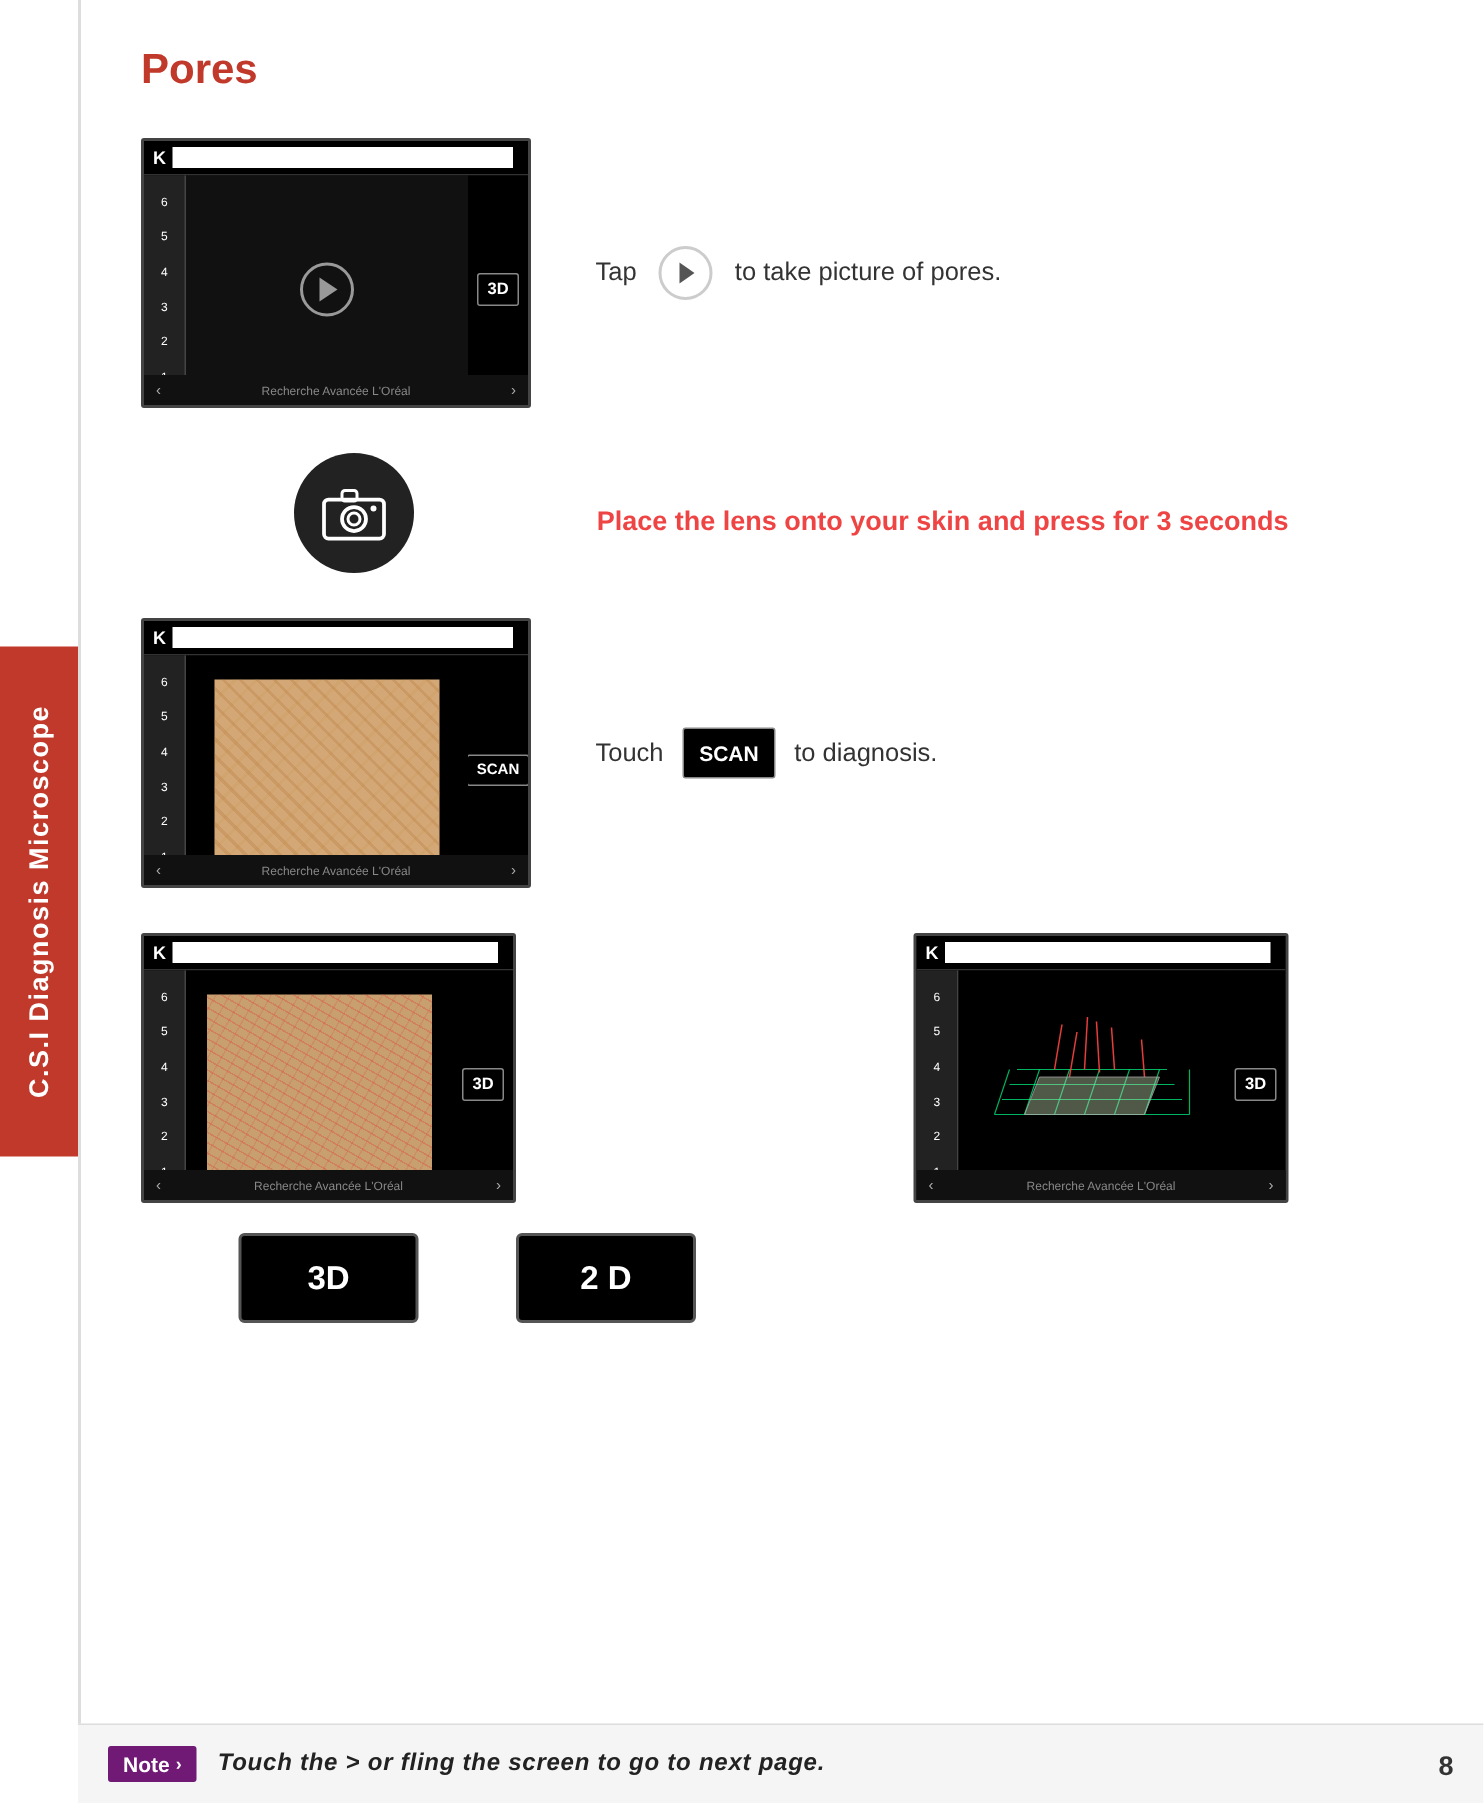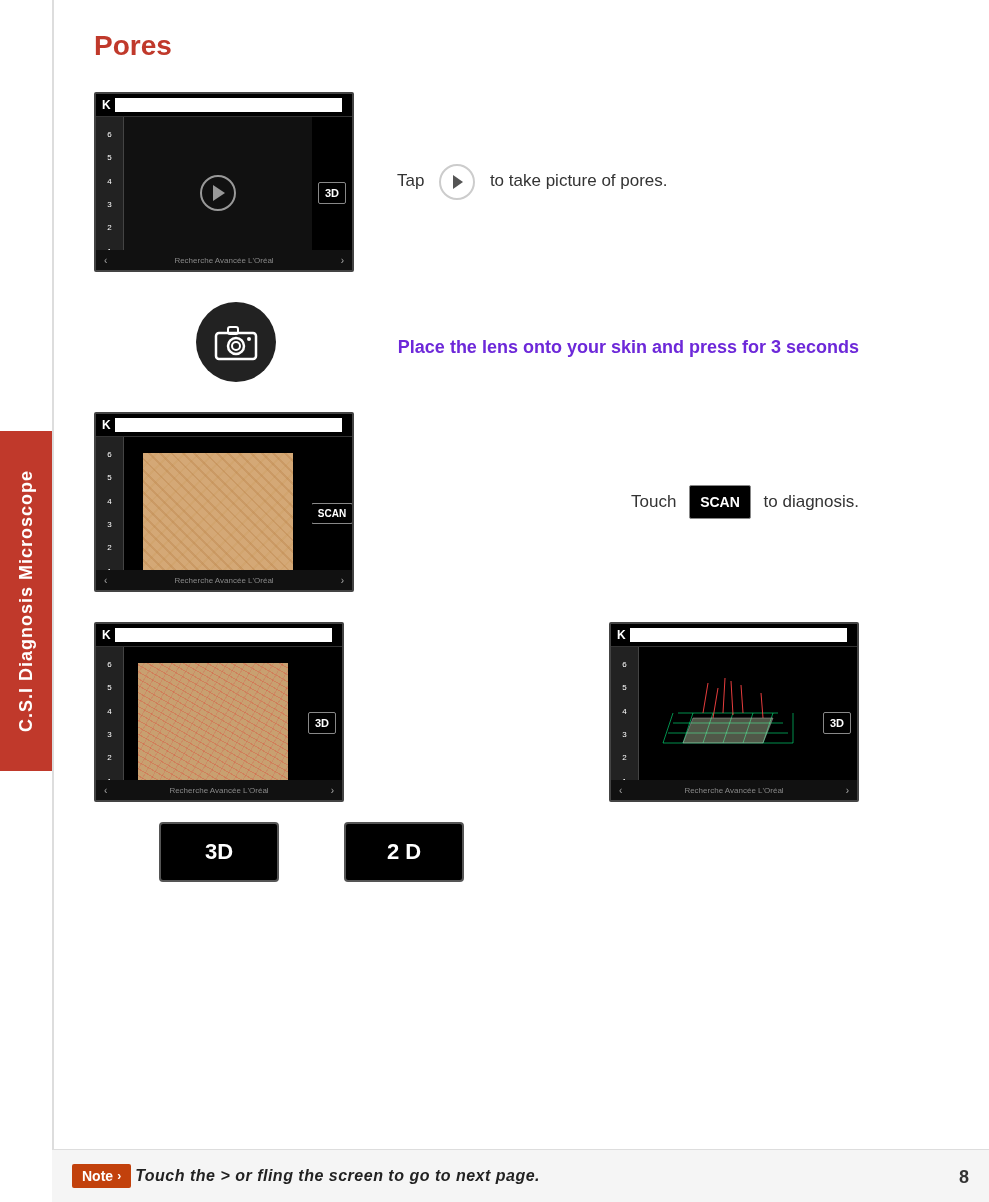--- a/index.html
+++ b/index.html
@@ -278,21 +278,21 @@
     }
 
     .camera-instruction-row {
       display: flex;
       align-items: center;
       margin-bottom: 20px;
     }
     .camera-instruction-text {
       font-size: 18px;
       font-weight: bold;
-      color: #6d28d9;
+      color: #ef4444;
       line-height: 1.5;
       padding-left: 20px;
     }
 
     
     .scan-btn-inline {
       background: #000;
       border: 1.5px solid #888;
       color: #fff;
       font-size: 14px;
@@ -336,27 +336,27 @@
       align-items: center;
       background: #f5f5f5;
       border-top: 1px solid #ddd;
       padding: 14px 20px;
       position: absolute;
       bottom: 0;
       left: 52px;
       right: 0;
     }
     .note-badge {
-      background: #c2410c;
+      background: #701a75;
       color: #fff;
       font-size: 14px;
       font-weight: bold;
       padding: 4px 10px;
       border-radius: 2px;
-      margin-right: 4px;
+      margin-right: 14px;
       display: flex;
       align-items: center;
       gap: 4px;
     }
     .note-badge-arrow {
       color: #fff;
       font-size: 12px;
     }
     .note-text {
       font-size: 16px;
@@ -484,21 +484,21 @@
           <span class="btn-scan">SCAN</span>
         </div>
       </div>
       <div class="screen-footer">
         <span class="nav-arrow">‹</span>
         <span>Recherche Avancée L'Oréal</span>
         <span class="nav-arrow">›</span>
       </div>
     </div>
 
-    <div class="instruction-text" style="text-align:right;">
+    <div class="instruction-text" style="text-align:left;">
       <span>Touch</span>
       <span class="scan-btn-inline">SCAN</span>
       <span>to diagnosis.</span>
     </div>
   </div>
 
   <div class="bottom-screenshots-row">
 
     <div class="device-screen" style="width:250px; height:180px;">
       <div class="screen-header">

